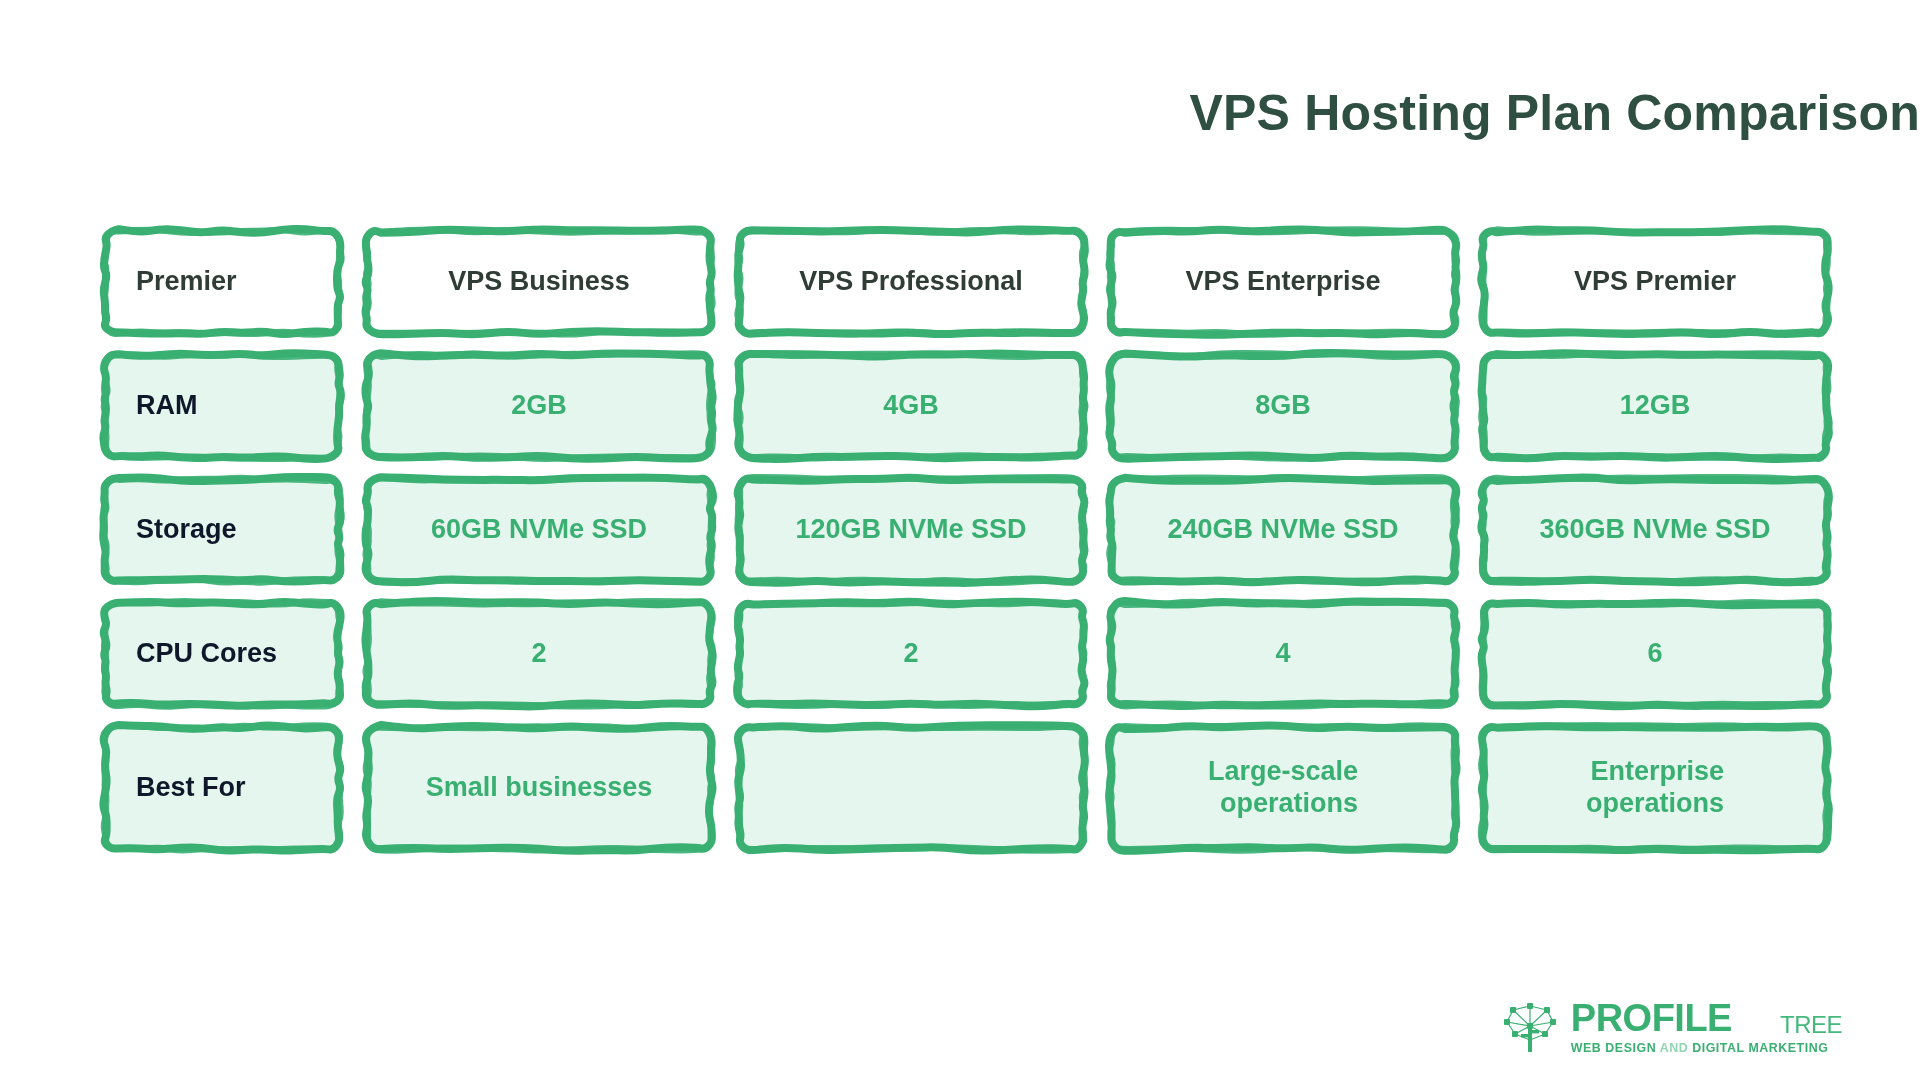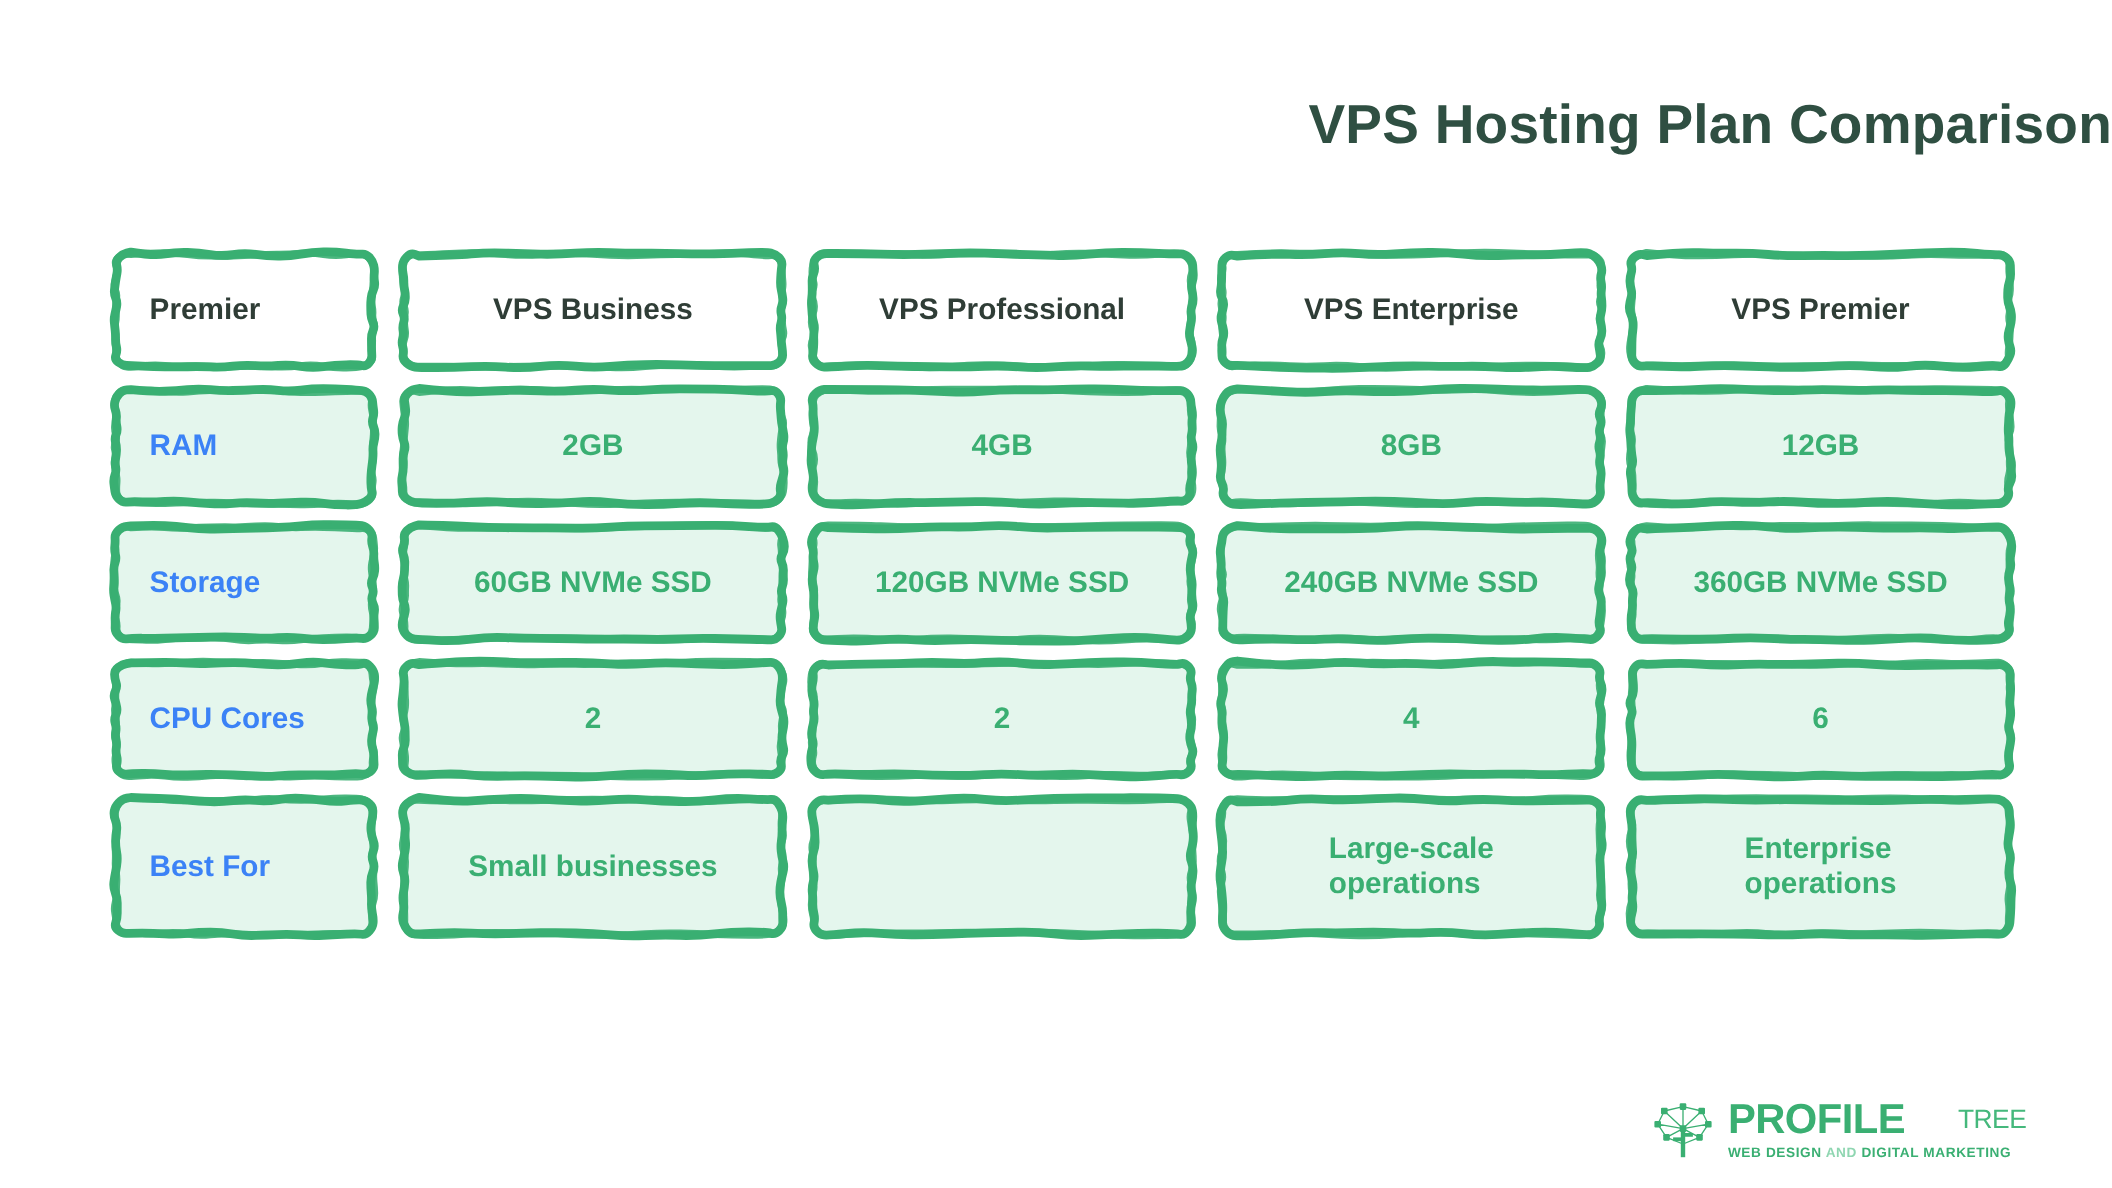--- a/index.html
+++ b/index.html
@@ -80,41 +80,41 @@
     font-weight: bold;
     line-height: 1.18;
     white-space: pre-line;
   }
 
   
   .row-header .cell .label { color: #2f3d36; }
   .row-header .cell.col-feature .label { padding-left: 36px; }
 
   
-  .row-body .cell.col-feature .label { color: #3b82f6; padding-left: 36px; }
+  .row-body .cell.col-feature .label { color: #0f172a; padding-left: 36px; }
   .row-body .cell.col-plan .label {
     color: #3aaf72;
-    text-align: left;
+    text-align: right;
     padding: 0 14px;
   }
 
   .row-body .cell.tall { height: 132px; }
 
   
   .logo {
     position: absolute;
     right: 78px;
     bottom: 22px;
     display: flex;
     align-items: center;
     gap: 10px;
   }
   .logo-mark { width: 62px; height: 62px; flex: 0 0 auto; }
   .logo-text { display: flex; flex-direction: column; line-height: 1; }
-  .logo-word { display: flex; align-items: center; gap: 48px; }
+  .logo-word { display: flex; align-items: flex-end; gap: 48px; }
   .logo-word .w1 {
     font-size: 38px; font-weight: bold; color: #3aaf72; letter-spacing: -0.5px;
   }
   .logo-word .w2 {
     font-size: 24px; font-weight: 400; color: #45b87c; letter-spacing: -0.5px;
   }
   .logo-tag {
     margin-top: 5px;
     font-size: 12.4px;
     font-weight: bold;

